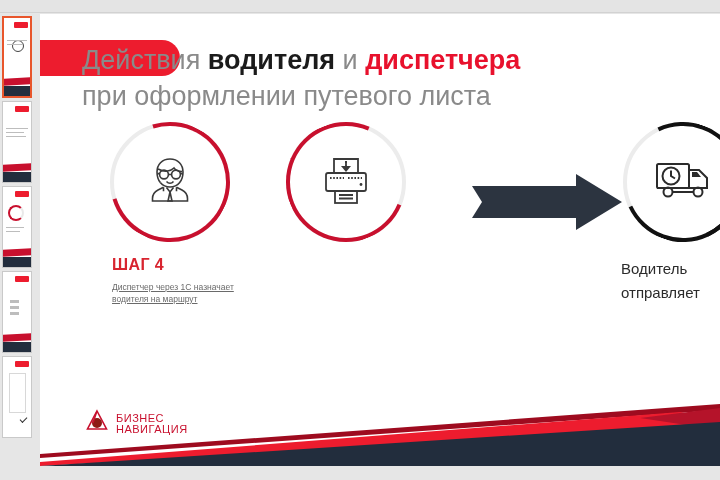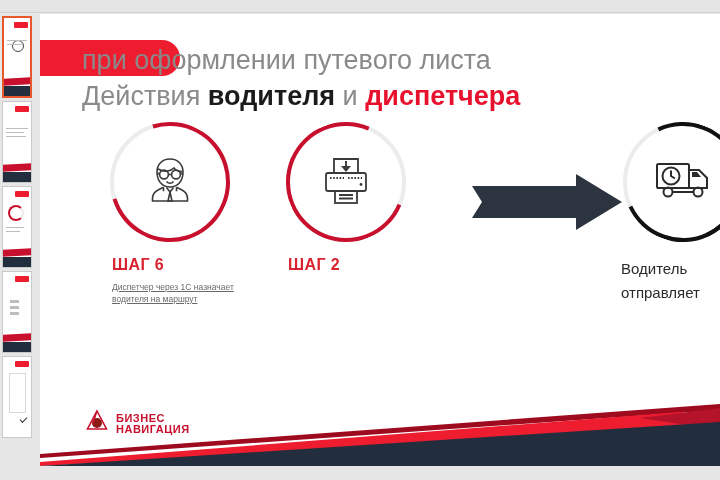--- a/index.html
+++ b/index.html
@@ -133,21 +133,21 @@
   .step-3 .ring-wrap { margin-left:8px; }
   .step3-text {
     margin-top:16px; margin-left:6px;
     font-size:15px; line-height:22px; color:#2b2b2b; white-space:nowrap;
   }
 
   
   .logo { position:absolute; left:44px; top:395px; display:flex; align-items:center; gap:6px; }
   .logo-text { line-height:1; }
   .logo-text span {
-    display:block; font-size:11px; font-weight:bold; color:#c8102e;
+    display:block; font-size:11px; font-weight:normal; color:#c8102e;
     letter-spacing:.5px;
   }
 
   
   .band { position:absolute; left:0; bottom:0; width:680px; height:70px; overflow:hidden; }
   .band svg { display:block; }
   .bottom-gap-left {
     position:absolute; left:0; bottom:0; width:40px; height:14px; background:#e6e6e6;
   }
 </style>
@@ -210,22 +210,22 @@
       <div class="t-check"></div>
     </div>
 
   </div>
 
   <div class="slide">
 
     <div class="title-tab"></div>
 
     <div class="title-block">
+      <div class="title-line"><span>Действия </span><span class="bold-dark">водителя</span><span> и </span><span class="bold-red">диспетчера</span></div>
       <div class="title-line">при оформлении путевого листа</div>
-      <div class="title-line"><span>Действия </span><span class="bold-dark">водителя</span><span> и </span><span class="bold-red">диспетчера</span></div>
     </div>
 
     <div class="steps">
 
       <div class="step step-1">
         <div class="ring-wrap">
           <div class="ring-base"></div>
           <div class="ring-arc arc-red-1"></div>
           <div class="ring-icon">
             <svg width="58" height="58" viewBox="0 0 58 58" fill="none" stroke="#3a3a3a" stroke-width="1.6">
@@ -238,21 +238,21 @@
               <path d="M27.4 23.5h3.2"></path>
               <path d="M18.6 22.6h-2.2M39.4 22.6h2.2"></path>
               <path d="M25.5 30.5c1 1.2 2 1.8 3.5 1.8s2.5-.6 3.5-1.8"></path>
               <path d="M22.5 36.2 17 39c-3.5 1.8-5.5 4.6-5.5 8.6V50h35v-2.4c0-4-2-6.8-5.5-8.6l-5.5-2.8"></path>
               <path d="M25.5 36.5 29 41l3.5-4.5"></path>
               <path d="M29 41l-2 9h4l-2-9z"></path>
               <path d="M22.5 36.2v4M35.5 36.2v4"></path>
             </svg>
           </div>
         </div>
-        <div class="step-label">ШАГ 6</div>
+        <div class="step-label">ШАГ 4</div>
         <div class="step-desc">Диспетчер через 1С назначает водителя на маршрут</div>
       </div>
 
       <div class="step step-2">
         <div class="ring-wrap">
           <div class="ring-base"></div>
           <div class="ring-arc arc-red-2"></div>
           <div class="ring-icon">
             <svg width="60" height="58" viewBox="0 0 60 58" fill="none" stroke="#3a3a3a" stroke-width="1.8">
               <path d="M18 22V8h24v14"></path>
@@ -260,21 +260,20 @@
               <path d="M30 10v9"></path>
               <path d="M25 15l5 6 5-6z" fill="#3a3a3a" stroke="none"></path>
               <rect x="10" y="22" width="40" height="18" rx="2"></rect>
               <path d="M14 27h14M32 27h14" stroke-dasharray="1.6 1.6"></path>
               <circle cx="45" cy="33.5" r="1.4" fill="#3a3a3a" stroke="none"></circle>
               <rect x="19" y="40" width="22" height="12"></rect>
               <path d="M23 44h14M23 47.5h14"></path>
             </svg>
           </div>
         </div>
-        <div class="step-label">ШАГ 2</div>
       </div>
 
       <div class="arrow">
         <svg width="150" height="60" viewBox="0 0 150 60">
           <path d="M0 14 L10 30 L0 46 L104 46 L104 58 L150 30 L104 2 L104 14 Z" fill="#2c3440"></path>
         </svg>
       </div>
     </div>
 
     <div class="step-3">

